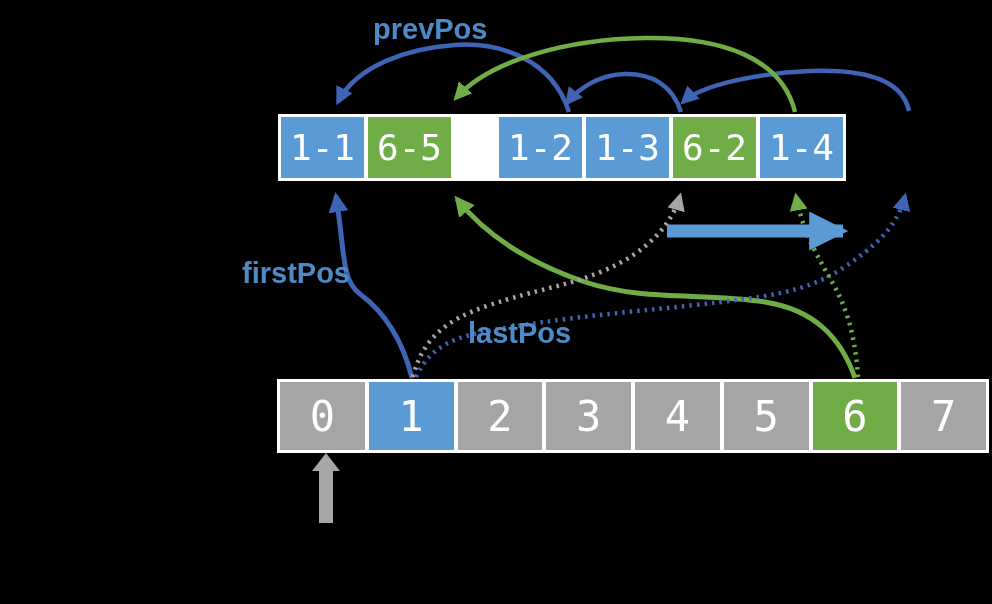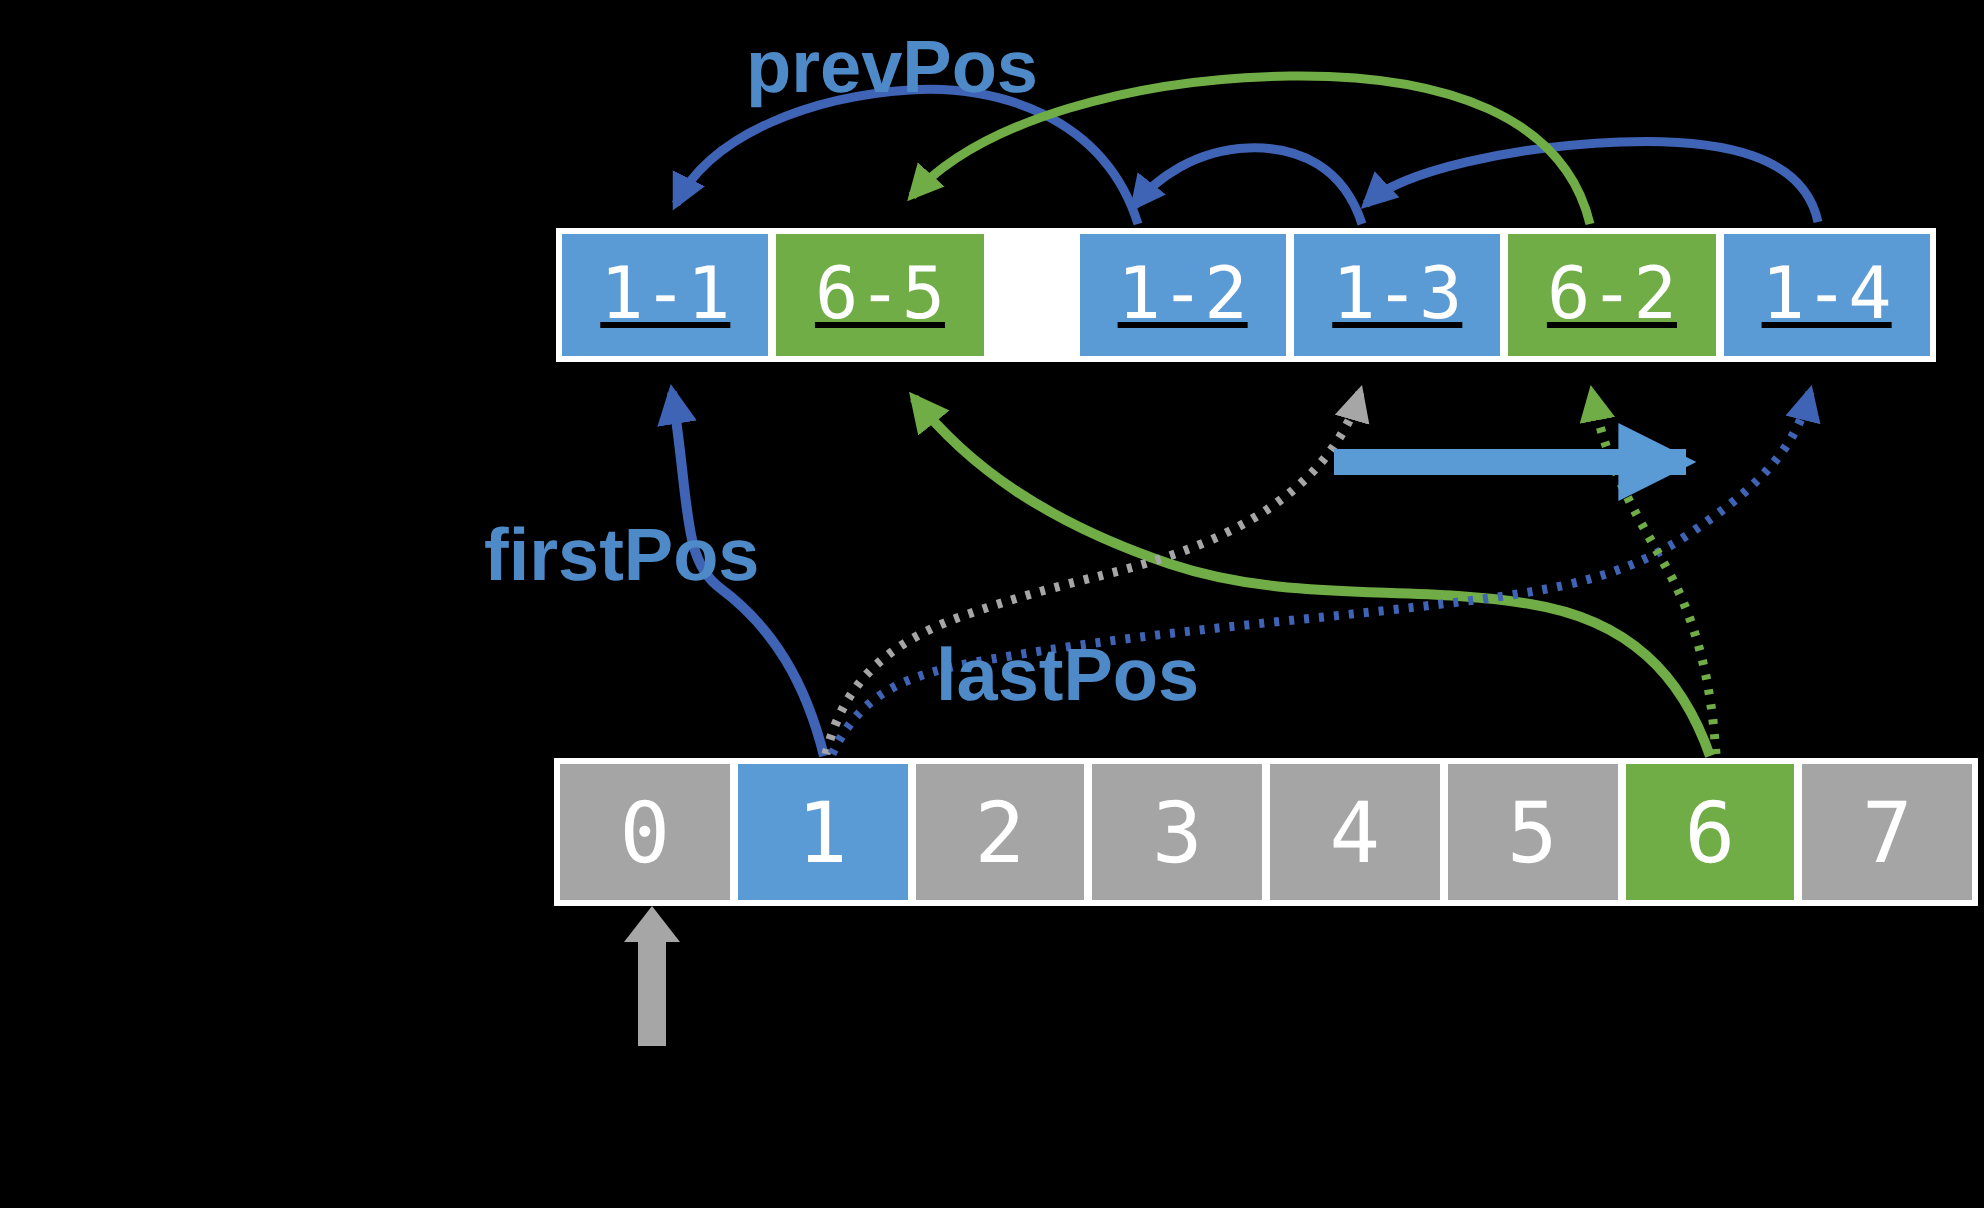--- a/index.html
+++ b/index.html
@@ -1,26 +1,26 @@
 <!DOCTYPE html>
 <html><head>
 <meta charset="utf-8">
 <style>
   html,body{margin:0;padding:0;background:#000;}
   .stage{position:relative;width:992px;height:604px;background:#000;overflow:hidden;
          font-family:"Liberation Sans",sans-serif;}
   .arrows{position:absolute;left:0;top:0;width:992px;height:604px;}
   .row{position:absolute;display:flex;background:#fff;padding:3px;gap:4px;box-sizing:border-box;}
-  .row-nodes{left:278px;top:114px;width:690px;height:67px;text-decoration:underline;}
+  .row-nodes{left:278px;top:114px;width:568px;height:67px;}
   .row-array{left:277px;top:379px;width:712px;height:74px;}
   .cell{flex:1;display:flex;align-items:center;justify-content:center;color:#fff;
         font-family:"DejaVu Sans Mono",monospace;}
   .row-nodes .cell{font-size:36px;}
   .row-array .cell{font-size:42px;}
-  .lbl{position:absolute;font-weight:bold;color:#4E8AC8;font-size:37px;letter-spacing:0px;}
+  .lbl{position:absolute;font-weight:bold;color:#4E8AC8;font-size:29px;letter-spacing:0px;}
   .lbl-prev{left:373px;top:13px;}
   .lbl-first{left:242px;top:257px;text-align:center;}
   .lbl-last{left:468px;top:297px;margin-top:20px;}
 </style>
 </head>
 <body>
 
 <div class="stage">
 
   <svg class="arrows" viewBox="0 0 992 604" xmlns="http://www.w3.org/2000/svg">

